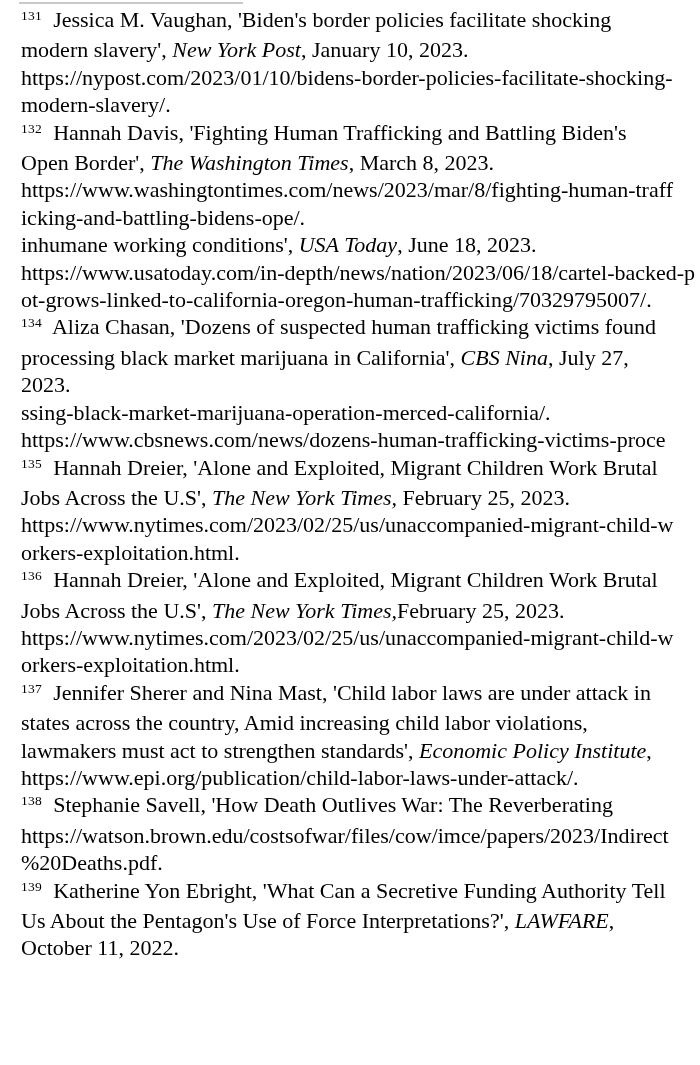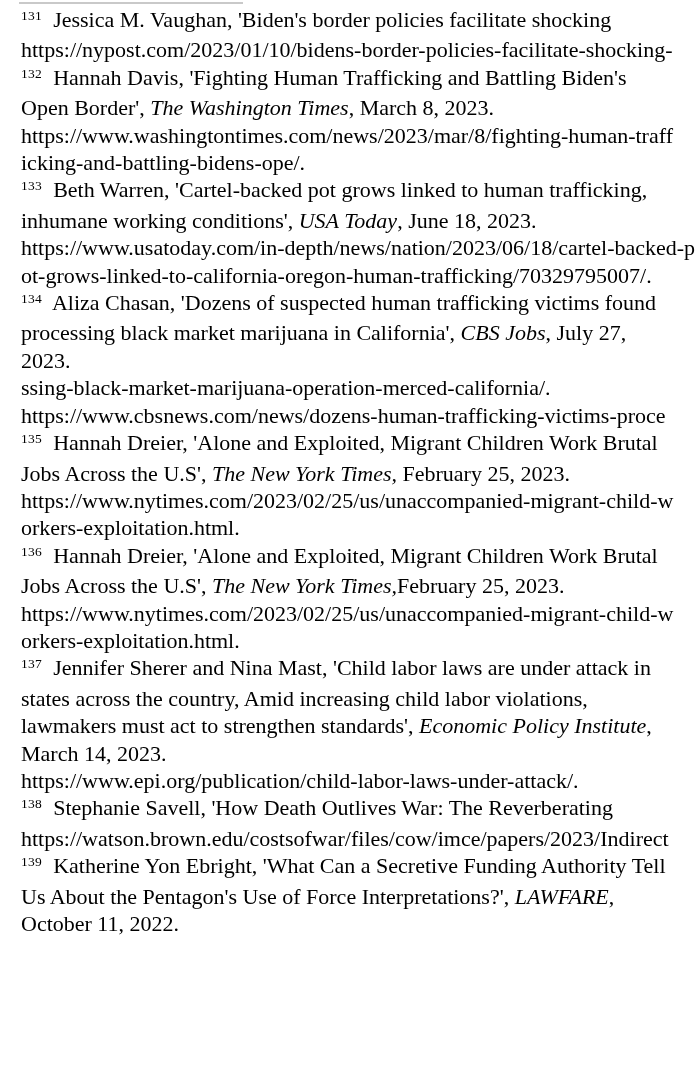--- a/index.html
+++ b/index.html
@@ -46,63 +46,64 @@
   }
 </style>
 </head>
 <body>
 
 <div class="page">
   <div class="sep-line"></div>
   <div class="fn-list">
       <div class="footnote">
         <div class="fn-line"><span class="seg sup">131</span><span class="seg">  Jessica M. Vaughan, 'Biden's border policies facilitate shocking</span></div>
+        <div class="fn-line"><span class="seg">modern slavery', </span><span class="seg it">New York Post</span><span class="seg">, January 10, 2023.</span></div>
         <div class="fn-line"><span class="seg">https://nypost.com/2023/01/10/bidens-border-policies-facilitate-shocking-</span></div>
+        <div class="fn-line"><span class="seg">modern-slavery/.</span></div>
       </div>
       <div class="footnote">
         <div class="fn-line"><span class="seg sup">132</span><span class="seg">  Hannah Davis, 'Fighting Human Trafficking and Battling Biden's</span></div>
         <div class="fn-line"><span class="seg">Open Border', </span><span class="seg it">The Washington Times</span><span class="seg">, March 8, 2023.</span></div>
         <div class="fn-line"><span class="seg">https://www.washingtontimes.com/news/2023/mar/8/fighting-human-traff</span></div>
         <div class="fn-line"><span class="seg">icking-and-battling-bidens-ope/.</span></div>
       </div>
       <div class="footnote">
-        <div class="fn-line"><span class="seg sup">133</span><span class="seg">  Beth Warren, 'Cartel-backed pot grows linked to human trafficking,</span></div>
         <div class="fn-line"><span class="seg">inhumane working conditions', </span><span class="seg it">USA Today</span><span class="seg">, June 18, 2023.</span></div>
         <div class="fn-line"><span class="seg">https://www.usatoday.com/in-depth/news/nation/2023/06/18/cartel-backed-p</span></div>
         <div class="fn-line"><span class="seg">ot-grows-linked-to-california-oregon-human-trafficking/70329795007/.</span></div>
       </div>
       <div class="footnote">
         <div class="fn-line"><span class="seg sup">134</span><span class="seg">  Aliza Chasan, 'Dozens of suspected human trafficking victims found</span></div>
-        <div class="fn-line"><span class="seg">processing black market marijuana in California', </span><span class="seg it">CBS Jobs</span><span class="seg">, July 27,</span></div>
+        <div class="fn-line"><span class="seg">processing black market marijuana in California', </span><span class="seg it">CBS Nina</span><span class="seg">, July 27,</span></div>
         <div class="fn-line"><span class="seg">2023.</span></div>
         <div class="fn-line"><span class="seg">ssing-black-market-marijuana-operation-merced-california/.</span></div>
         <div class="fn-line"><span class="seg">https://www.cbsnews.com/news/dozens-human-trafficking-victims-proce</span></div>
       </div>
       <div class="footnote">
         <div class="fn-line"><span class="seg sup">135</span><span class="seg">  Hannah Dreier, 'Alone and Exploited, Migrant Children Work Brutal</span></div>
         <div class="fn-line"><span class="seg">Jobs Across the U.S', </span><span class="seg it">The New York Times,</span><span class="seg"> February 25, 2023.</span></div>
         <div class="fn-line"><span class="seg">https://www.nytimes.com/2023/02/25/us/unaccompanied-migrant-child-w</span></div>
         <div class="fn-line"><span class="seg">orkers-exploitation.html.</span></div>
       </div>
       <div class="footnote">
         <div class="fn-line"><span class="seg sup">136</span><span class="seg">  Hannah Dreier, 'Alone and Exploited, Migrant Children Work Brutal</span></div>
         <div class="fn-line"><span class="seg">Jobs Across the U.S', </span><span class="seg it">The New York Times,</span><span class="seg">February 25, 2023.</span></div>
         <div class="fn-line"><span class="seg">https://www.nytimes.com/2023/02/25/us/unaccompanied-migrant-child-w</span></div>
         <div class="fn-line"><span class="seg">orkers-exploitation.html.</span></div>
       </div>
       <div class="footnote">
         <div class="fn-line"><span class="seg sup">137</span><span class="seg">  Jennifer Sherer and Nina Mast, 'Child labor laws are under attack in</span></div>
         <div class="fn-line"><span class="seg">states across the country, Amid increasing child labor violations,</span></div>
         <div class="fn-line"><span class="seg">lawmakers must act to strengthen standards', </span><span class="seg it">Economic Policy Institute</span><span class="seg">,</span></div>
-        <div class="fn-line"><span class="seg">March 14, 2023.</span></div>
         <div class="fn-line"><span class="seg">https://www.epi.org/publication/child-labor-laws-under-attack/.</span></div>
       </div>
       <div class="footnote">
         <div class="fn-line"><span class="seg sup">138</span><span class="seg">  Stephanie Savell, 'How Death Outlives War: The Reverberating</span></div>
         <div class="fn-line"><span class="seg">https://watson.brown.edu/costsofwar/files/cow/imce/papers/2023/Indirect</span></div>
+        <div class="fn-line"><span class="seg">%20Deaths.pdf.</span></div>
       </div>
       <div class="footnote">
         <div class="fn-line"><span class="seg sup">139</span><span class="seg">  Katherine Yon Ebright, 'What Can a Secretive Funding Authority Tell</span></div>
         <div class="fn-line"><span class="seg">Us About the Pentagon's Use of Force Interpretations?', </span><span class="seg it">LAWFARE</span><span class="seg">,</span></div>
         <div class="fn-line"><span class="seg">October 11, 2022.</span></div>
       </div>
     </div>
 </div>
 
 </body></html>

